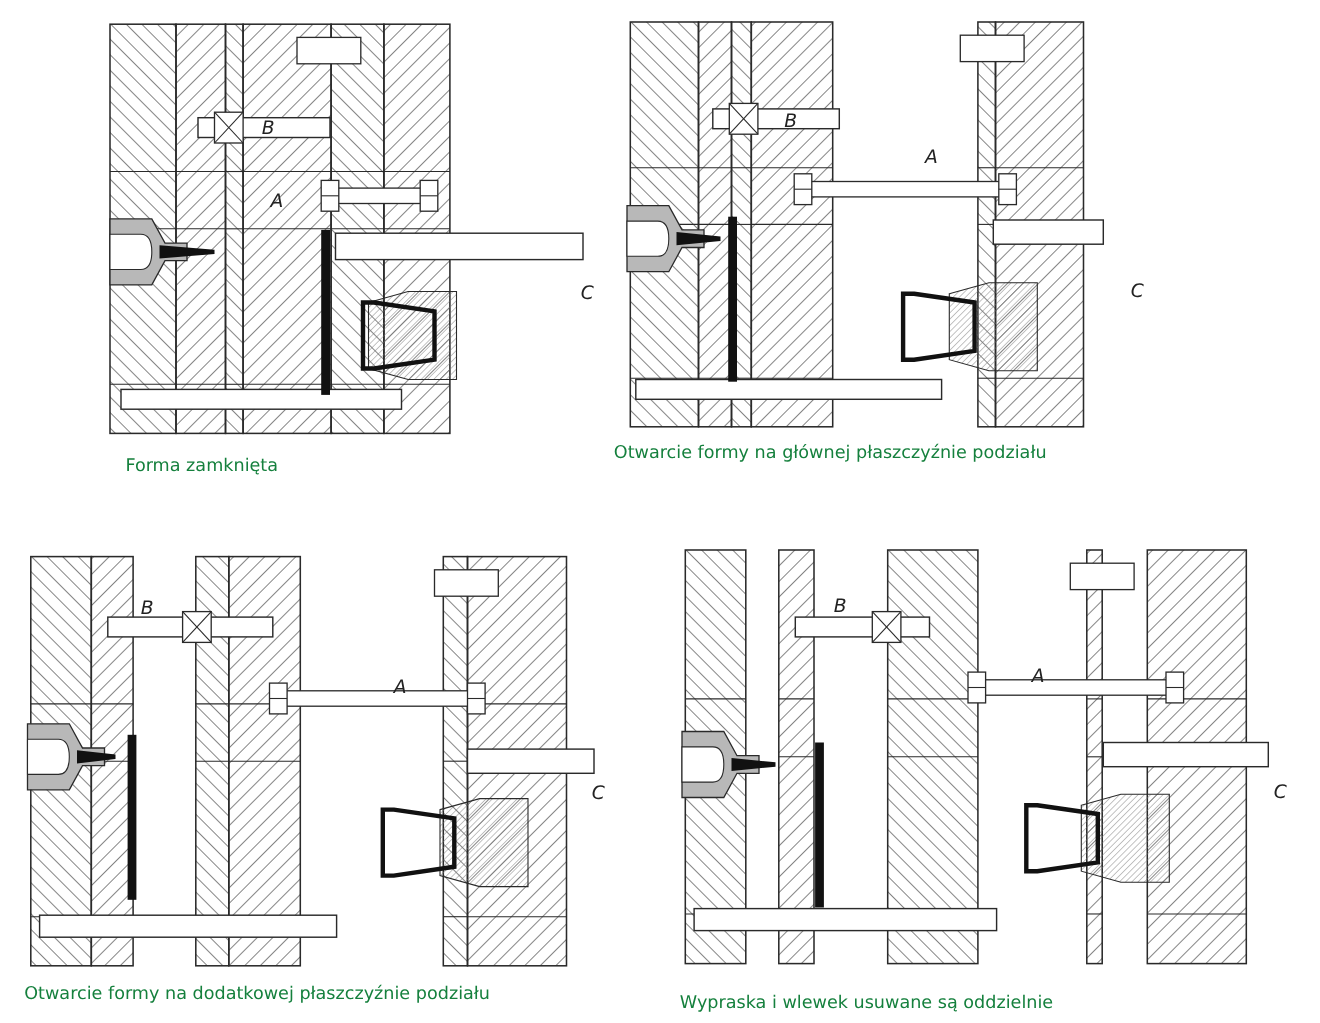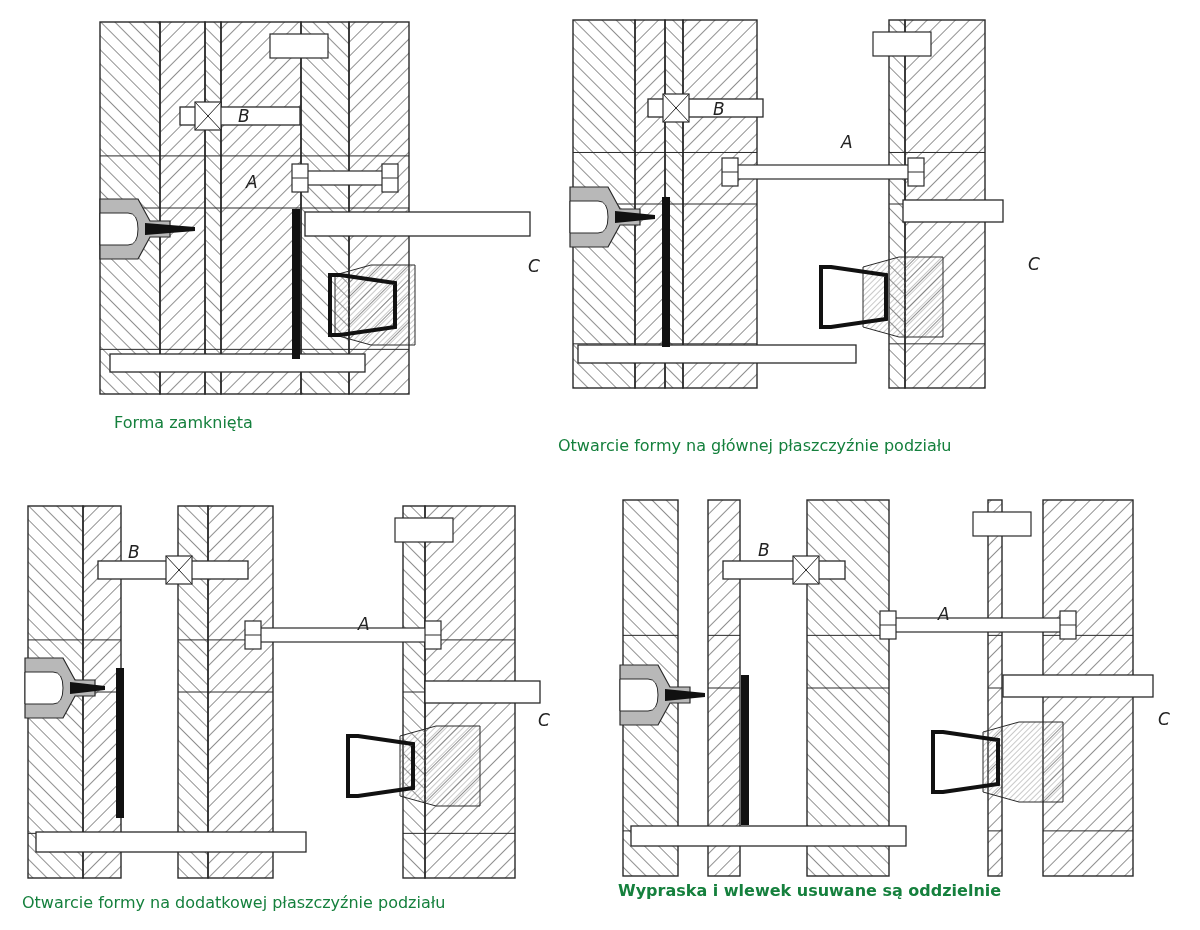--- a/index.html
+++ b/index.html
@@ -213,21 +213,21 @@
         <text x="315" y="120" class="label">A</text>
         <text x="135" y="56" class="label">B</text>
         <text x="535" y="225" class="label">C</text>
       </g>
     </g>
 </svg>
 
 <div class="caption" style="left:114px; top:412px;">
   <span>Forma zamknięta</span>
 </div>
-<div class="caption" style="left:558px; top:435px;">
+<div class="caption" style="left:558px; top:400px;">
   <span>Otwarcie formy na głównej płaszczyźnie podziału</span>
 </div>
 <div class="caption" style="left:22px; top:892px;">
   <span>Otwarcie formy na dodatkowej płaszczyźnie podziału</span>
 </div>
-<div class="caption" style="left:618px; top:880px;font-weight:bold;">
+<div class="caption" style="left:618px; top:900px;">
   <div>Wypraska i wlewek usuwane są oddzielnie</div>
 </div>
 
 </body></html>

